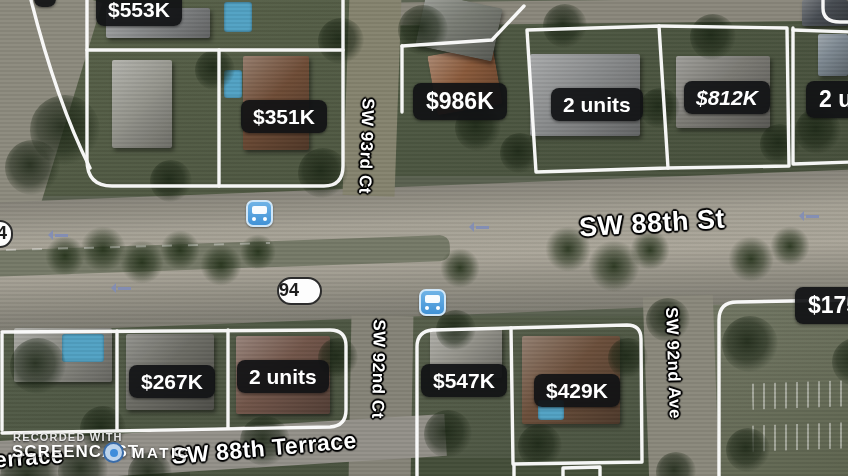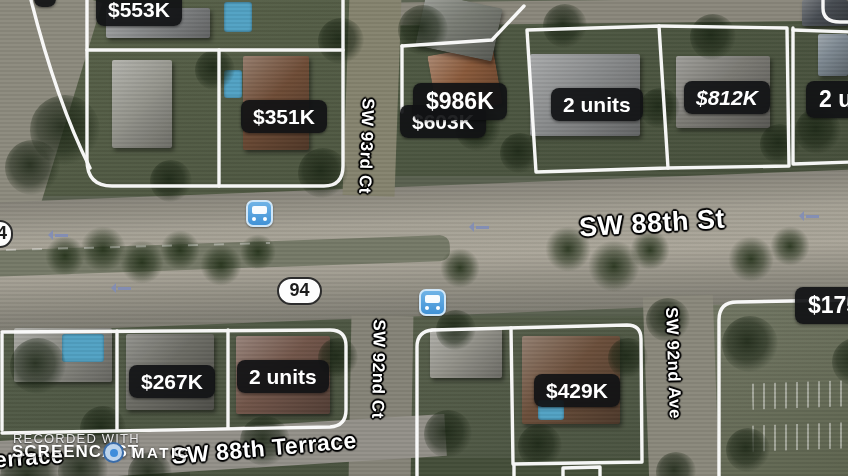--- a/index.html
+++ b/index.html
@@ -29,32 +29,32 @@
                  0 -2px 1px rgba(0,0,0,.85), 0 2px 1px rgba(0,0,0,.85),
                 -1px -1px 1px #000, 1px 1px 1px #000, -1px 1px 1px #000, 1px -1px 1px #000;
     letter-spacing:.5px;}
   .plabel{
     z-index:12;background:rgba(17,18,20,.93);color:#fff;font-weight:700;
     font-size:21px;line-height:1;padding:6px 12px 6px 12px;border-radius:8px;
     white-space:nowrap;box-shadow:0 1px 3px rgba(0,0,0,.5);cursor:pointer;}
   .plabel-lg{font-size:23px;padding:7px 13px;}
   .shield{
     z-index:10;background:#fdfdfd;border:2.5px solid #2c2c2c;border-radius:14px;
-    color:#1c1c1c;font-weight:700;font-size:18px;line-height:22px;text-align:center;}
+    color:#1c1c1c;font-weight:700;font-size:18px;line-height:22px;text-align:left;}
   .bus{
     z-index:11;width:27px;height:27px;border-radius:7px;cursor:pointer;
     background:linear-gradient(180deg,#6fb3e6 0%,#4192d6 100%);
     border:2px solid #cfe6f8;box-shadow:0 1px 2px rgba(0,0,0,.4);}
   .bus .w{left:4px;right:4px;top:4px;height:8px;background:#fff;border-radius:2px;opacity:.95;}
   .bus .d1,.bus .d2{width:4px;height:4px;border-radius:50%;background:#fff;bottom:4px;}
   .bus .d1{left:4px;} .bus .d2{right:4px;}
   .arrow{z-index:7;width:13px;height:3px;background:#7f8cba;opacity:.85;}
   .arrow:before{content:"";position:absolute;left:-7px;top:-4px;border:5.5px solid transparent;border-right-color:#7f8cba;border-left-width:0;}
   #watermark{z-index:20;left:10px;top:429px;width:240px;height:44px;}
-  #wm-line1{left:3px;top:2px;font-size:13px;font-weight:400;letter-spacing:1.2px;color:#e8e8e8;
+  #wm-line1{left:3px;top:2px;font-size:11px;font-weight:700;letter-spacing:1.2px;color:#e8e8e8;
     text-shadow:0 1px 2px rgba(0,0,0,.8);}
   #wm-left{left:2px;top:13px;font-size:17px;font-weight:700;letter-spacing:1px;color:#fff;
     text-shadow:0 1px 3px rgba(0,0,0,.85);}
   #wm-logo{left:93px;top:13px;width:21px;height:21px;border-radius:50%;
     background:#bdd4ec;border:2px solid #3a6ca9;}
   #wm-logo .dot{left:4.5px;top:4.5px;width:8px;height:8px;border-radius:50%;background:#3f8ddb;}
   #wm-right{left:122px;top:15px;font-size:15px;font-weight:700;letter-spacing:2.5px;color:#fff;
     text-shadow:0 1px 3px rgba(0,0,0,.85);}
 </style>
 </head>
@@ -194,28 +194,28 @@
   </div>
   <div class="bus" style="left:419px;top:289px;">
     <div class="w"></div>
     <div class="d1"></div>
     <div class="d2"></div>
   </div>
 
   <div class="plabel" style="left:34px;top:-9px;width:22px;height:16px;padding:0;"></div>
   <div class="plabel" style="left:96px;top:-7px;">$553K</div>
   <div class="plabel" style="left:241px;top:100px;">$351K</div>
-  <div class="plabel" style="left:400px;top:105px;z-index:11;">$603K</div>
   <div class="plabel plabel-lg" style="left:413px;top:83px;z-index:12;">$986K</div>
   <div class="plabel" style="left:551px;top:88px;">2 units</div>
   <div class="plabel" style="left:684px;top:81px;font-style:italic;">$812K</div>
   <div class="plabel plabel-lg" style="left:806px;top:81px;">2 units</div>
   <div class="plabel plabel-lg" style="left:795px;top:287px;">$175</div>
   <div class="plabel" style="left:129px;top:365px;">$267K</div>
   <div class="plabel" style="left:237px;top:360px;">2 units</div>
+  <div class="plabel" style="left:421px;top:364px;">$547K</div>
   <div class="plabel" style="left:534px;top:374px;">$429K</div>
 
   <div id="watermark">
     <div id="wm-line1">RECORDED WITH</div>
     <div id="wm-left">SCREENCAST</div>
     <div id="wm-logo">
       <div class="dot"></div>
     </div>
     <div id="wm-right">MATIC</div>
   </div>

